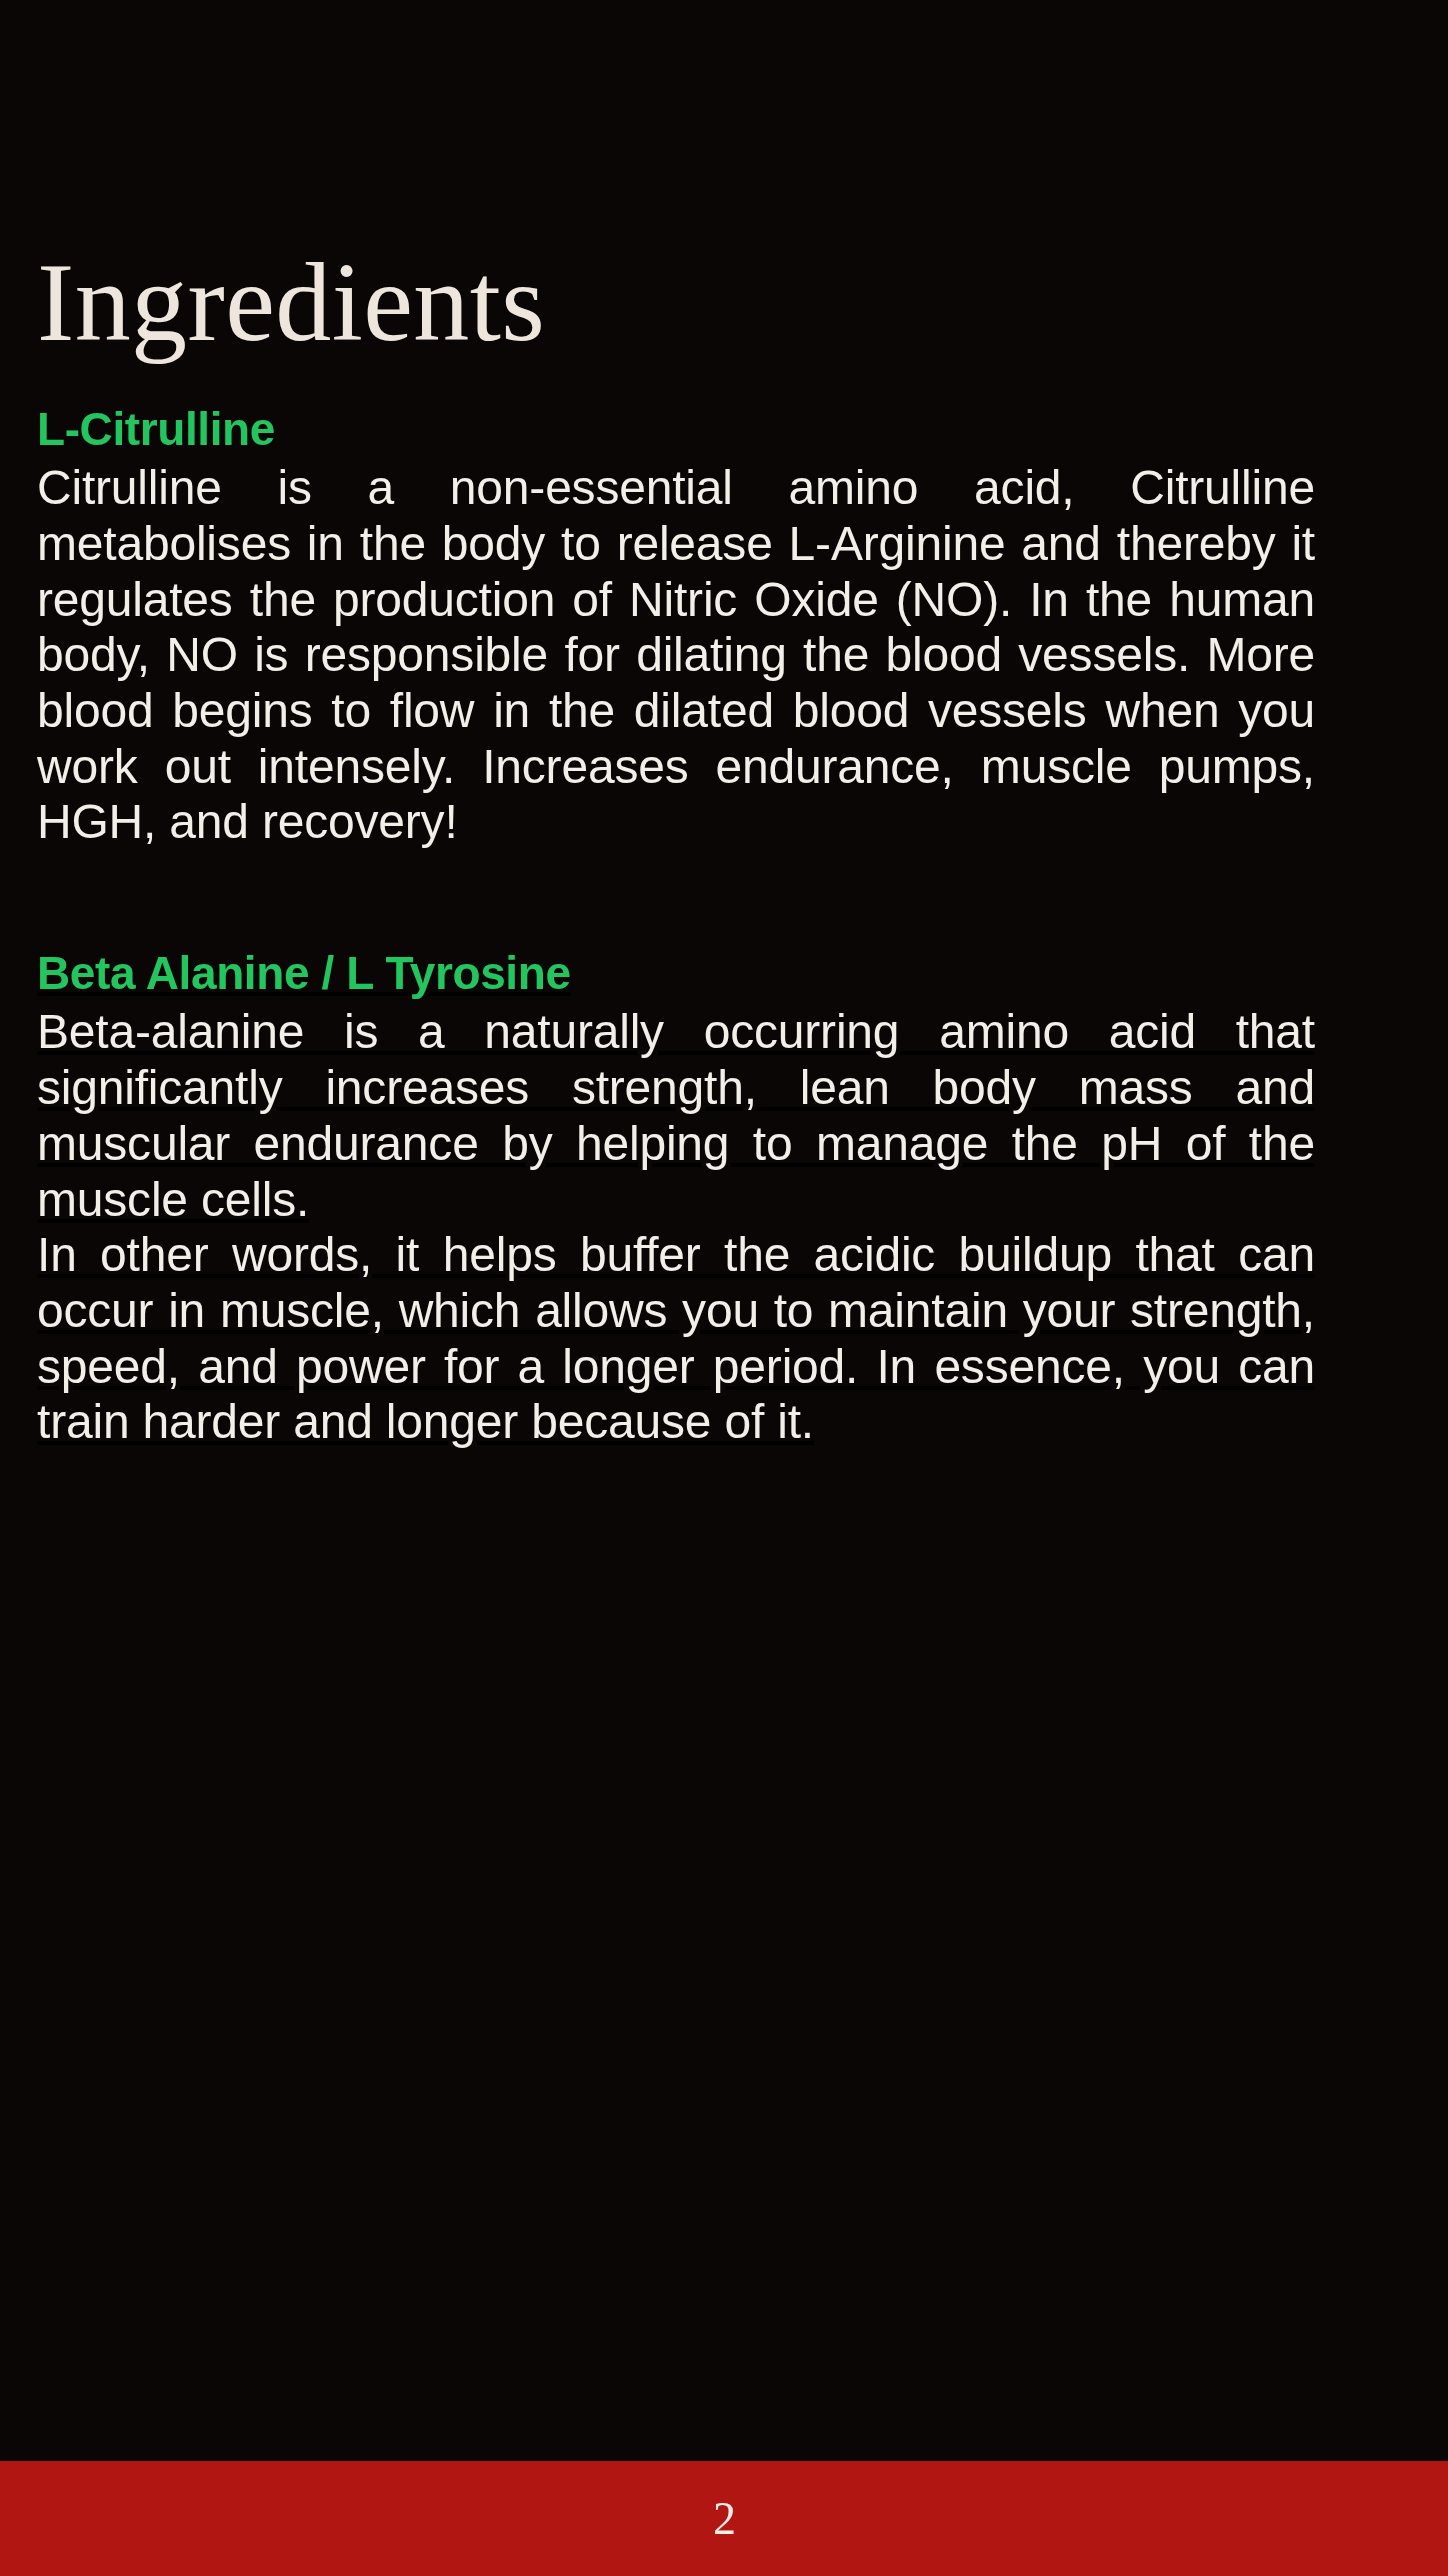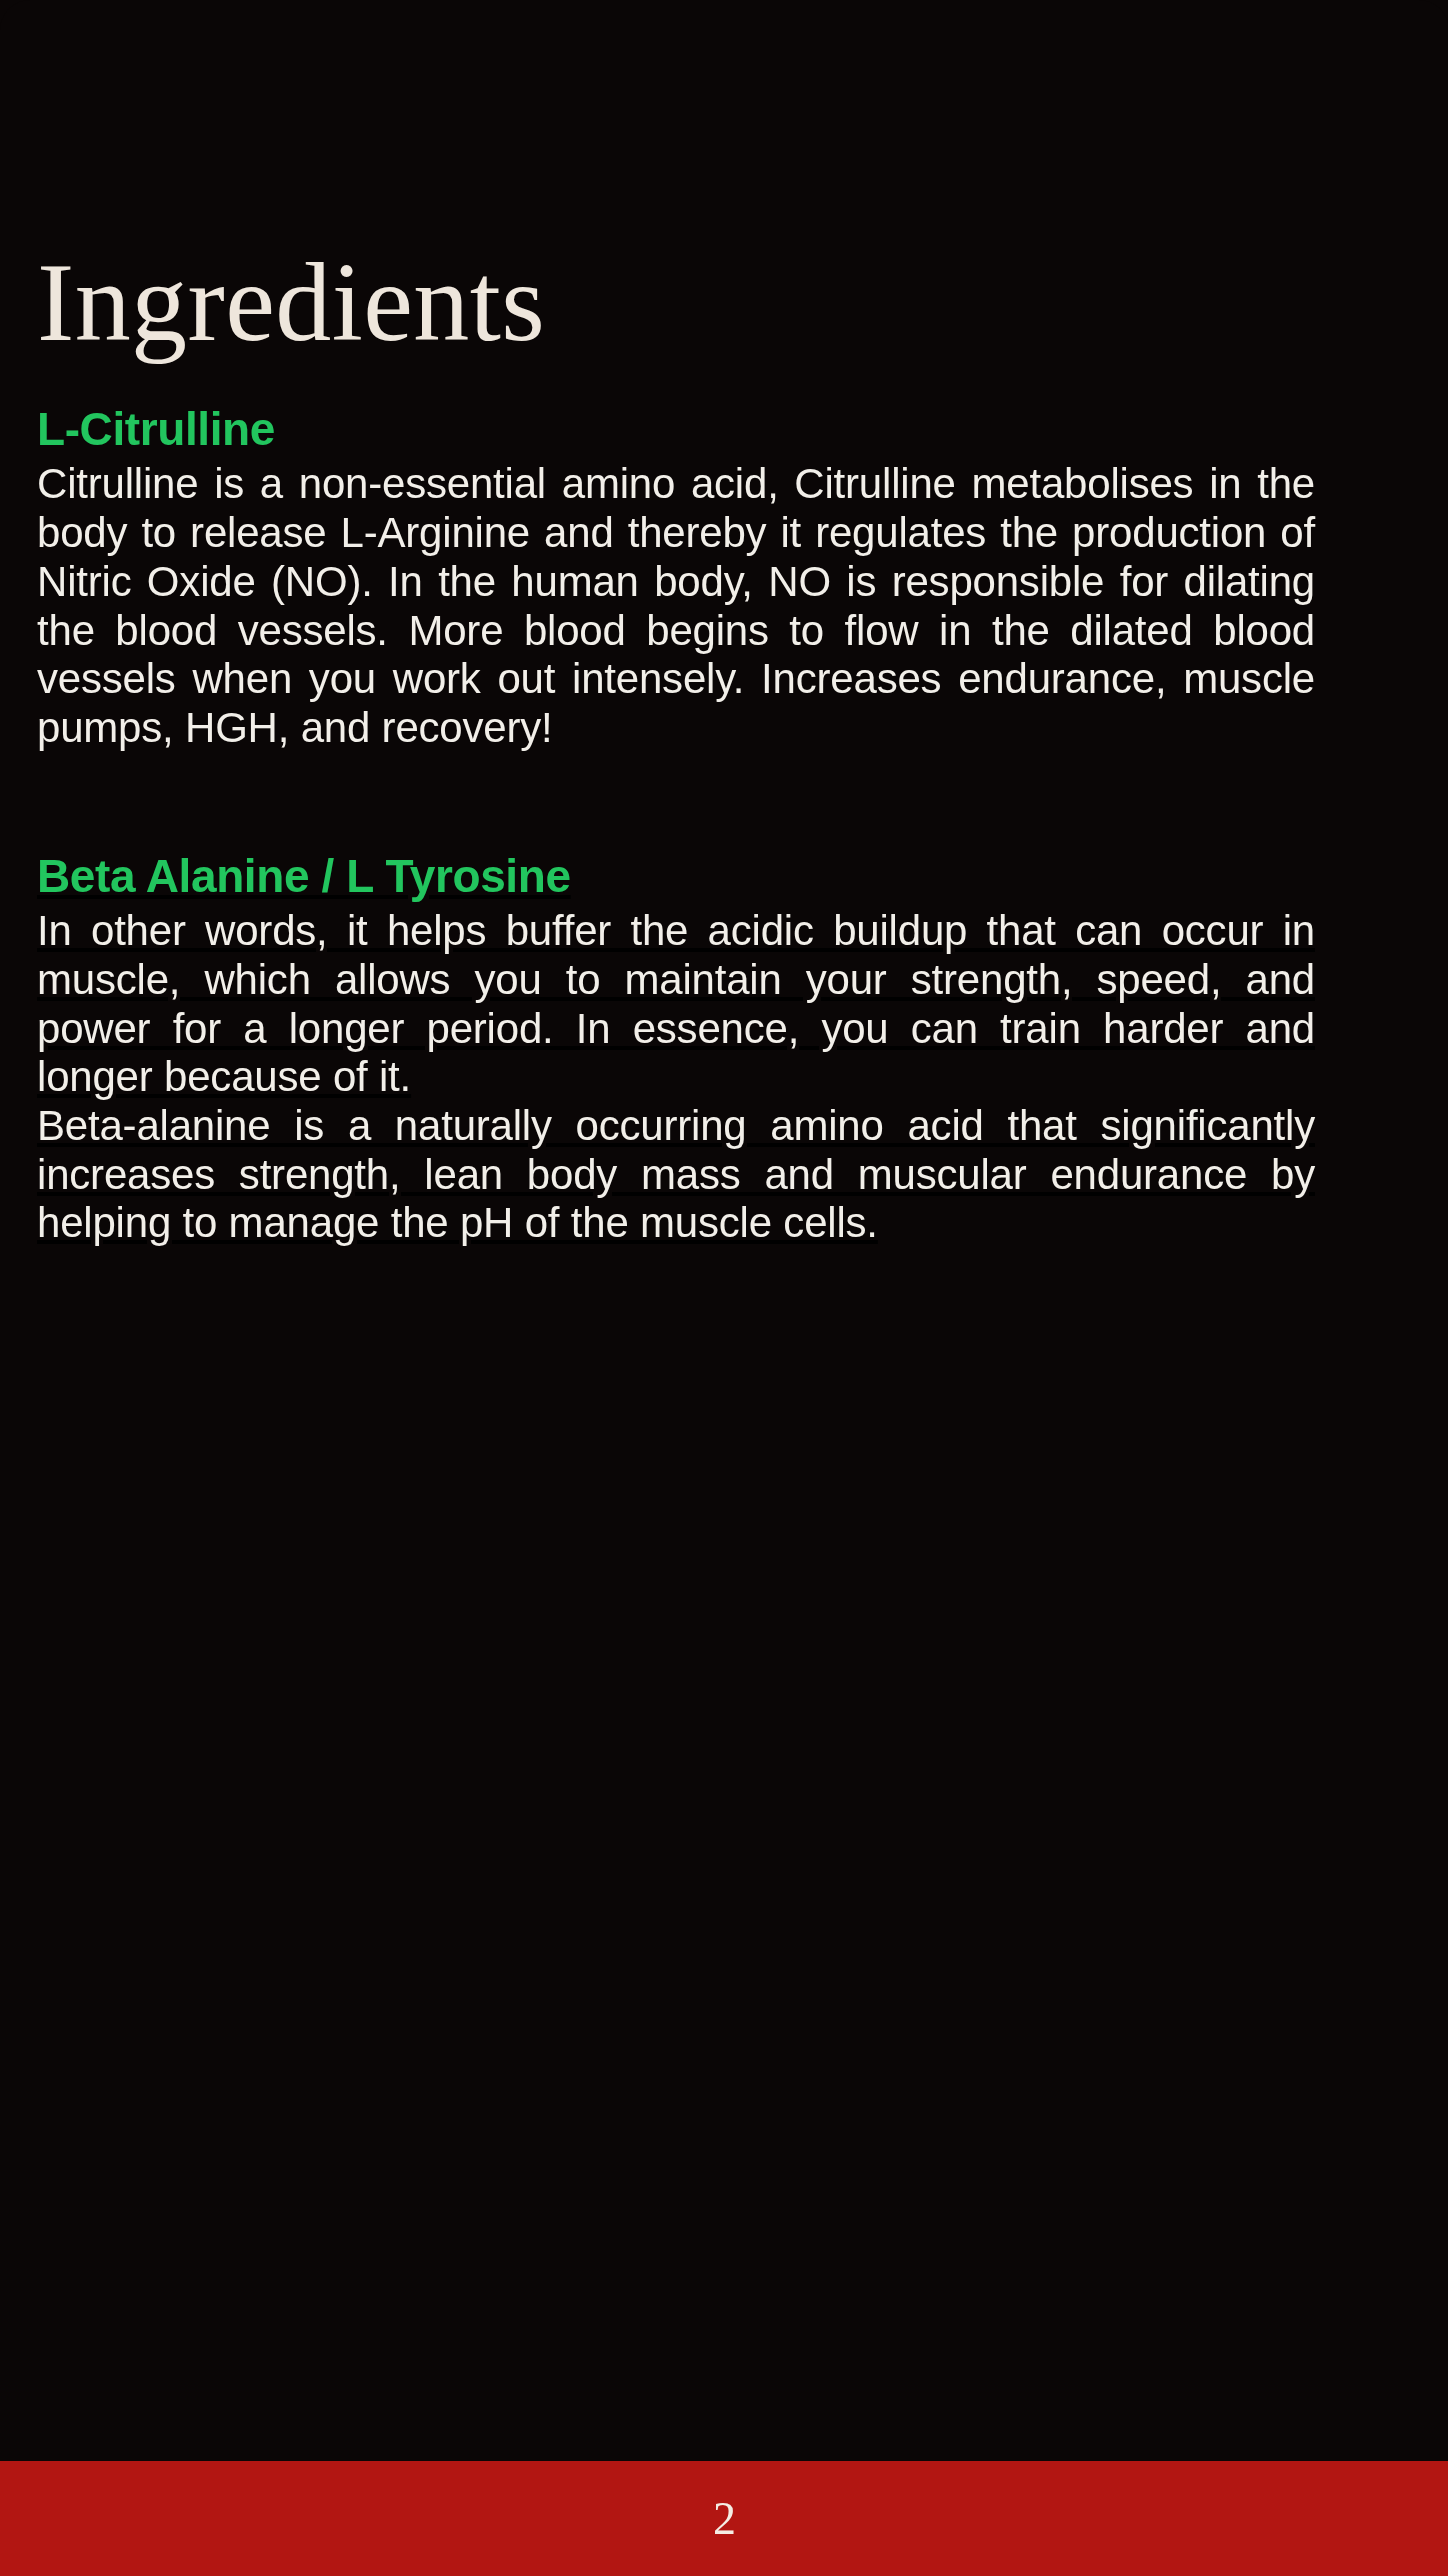--- a/index.html
+++ b/index.html
@@ -53,21 +53,21 @@
     font-size: 46px;
     font-weight: bold;
     color: #22c55e;
     margin: 0 0 4.5px 0;
     line-height: 1.15;
     letter-spacing: -0.4px;
   }
 
   .section-body {
     font-family: "Liberation Sans", sans-serif;
-    font-size: 42px;
+    font-size: 48px;
     line-height: 1.16;
     color: #f2efe9;
     margin: 0;
     text-align: justify;
     text-justify: inter-word;
     letter-spacing: -0.2px;
   }
 
   .section-body.p2 {
     margin-top: 0;
@@ -98,22 +98,22 @@
 
     <h1 class="page-title">Ingredients</h1>
 
     <div class="section">
       <h2 class="section-heading">L-Citrulline</h2>
       <p class="section-body">Citrulline is a non-essential amino acid,  Citrulline metabolises in the body to release L-Arginine and thereby it regulates the production of Nitric Oxide (NO). In the human body, NO is responsible for dilating the blood vessels. More blood begins to flow in the dilated blood vessels when you work out intensely. Increases endurance, muscle pumps, HGH, and recovery!</p>
     </div>
 
     <div class="section">
       <h2 class="section-heading">Beta Alanine / L Tyrosine</h2>
+      <p class="section-body">Beta-alanine is a naturally occurring amino acid that significantly increases strength, lean body mass and muscular endurance by helping to manage the pH of the muscle cells.</p>
       <p class="section-body p2">In other words, it helps buffer the acidic buildup that can occur in muscle, which allows you to maintain your strength, speed, and power for a longer period. In essence, you can train harder and longer because of it.</p>
-      <p class="section-body">Beta-alanine is a naturally occurring amino acid that significantly increases strength, lean body mass and muscular endurance by helping to manage the pH of the muscle cells.</p>
     </div>
 
   </div>
 
   <div class="footer">
     <span class="page-number">2</span>
   </div>
 
 </div>
 

